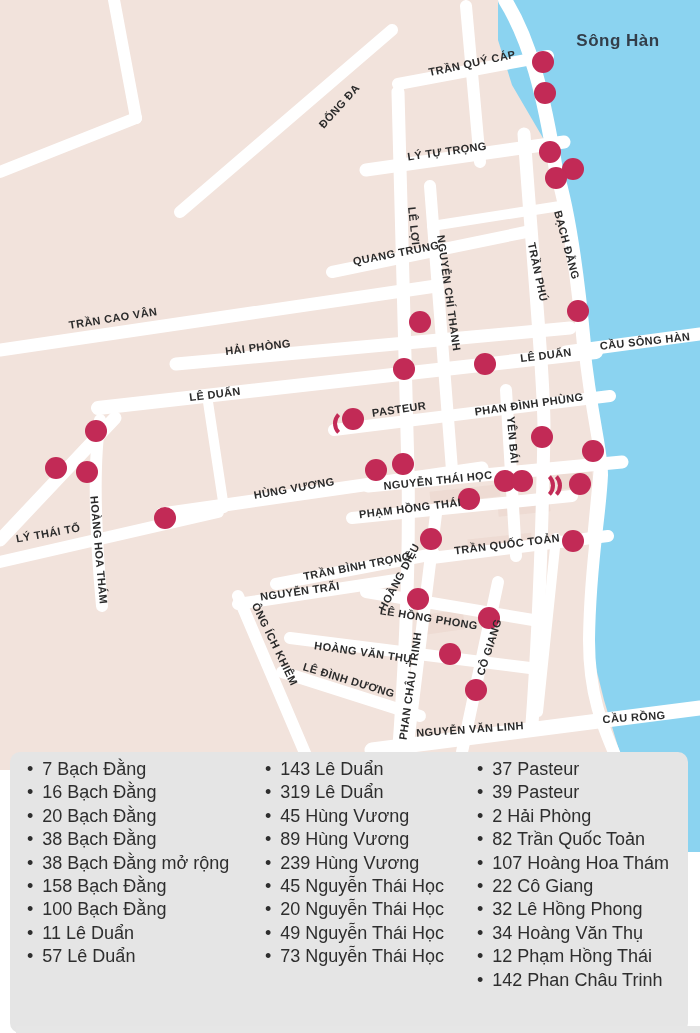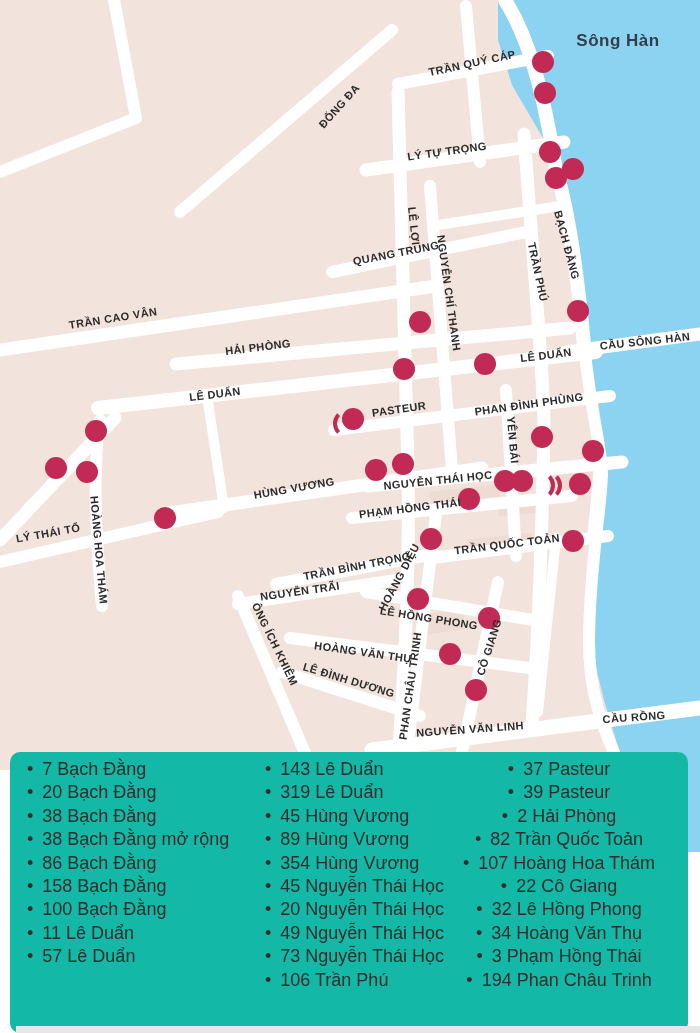--- a/index.html
+++ b/index.html
@@ -17,30 +17,30 @@
   .dot{
     position:absolute;width:22px;height:22px;border-radius:50%;
     background:#c22a56;z-index:2;
   }
   .arc{
     position:absolute;width:21px;height:21px;border-radius:50%;
     border:4px solid transparent;border-right-color:#c22a56;z-index:2;
   }
   .list-box{
     position:absolute;left:10px;top:752px;width:678px;height:281px;
-    background:#14b8a6;border-radius:10px;z-index:5;
+    background:#e5e5e5;border-radius:10px;z-index:5;
   }
   .col{position:absolute;top:6px;margin:0;padding:0;list-style:none;}
   .col li{
     font-size:18px;line-height:23.4px;color:#2e2e2e;white-space:nowrap;
   }
   .col li::before{content:"•";margin-right:9px;}
   #col-1{left:17px;}
   #col-2{left:255px;}
-  #col-3{left:453px;text-align:center;}
+  #col-3{left:467px;}
   .bottom-strip{
     position:absolute;left:16px;top:1026px;width:684px;height:7px;
     background:#e6e6e6;z-index:6;
   }
 </style>
 </head>
 <body>
 
 <div class="map">
   <svg width="700" height="860" viewBox="0 0 700 860" aria-hidden="true">
@@ -165,48 +165,47 @@
       <div class="dot" style="left: 465px; top: 679px;"></div>
       <div class="arc" style="left: 526px; top: 471px;"></div>
       <div class="arc" style="left: 533px; top: 471px;"></div>
       <div class="arc" style="left: 333px; top: 409px; transform: rotate(180deg);"></div>
     </div>
 </div>
 
 <div class="list-box">
   <ul class="col" id="col-1">
       <li>7 Bạch Đằng</li>
+      <li>16 Bạch Đằng</li>
       <li>20 Bạch Đằng</li>
       <li>38 Bạch Đằng</li>
       <li>38 Bạch Đằng mở rộng</li>
-      <li>86 Bạch Đằng</li>
       <li>158 Bạch Đằng</li>
       <li>100 Bạch Đằng</li>
       <li>11 Lê Duẩn</li>
       <li>57 Lê Duẩn</li>
     </ul>
   <ul class="col" id="col-2">
       <li>143 Lê Duẩn</li>
       <li>319 Lê Duẩn</li>
       <li>45 Hùng Vương</li>
       <li>89 Hùng Vương</li>
-      <li>354 Hùng Vương</li>
+      <li>239 Hùng Vương</li>
       <li>45 Nguyễn Thái Học</li>
       <li>20 Nguyễn Thái Học</li>
       <li>49 Nguyễn Thái Học</li>
       <li>73 Nguyễn Thái Học</li>
-      <li>106 Trần Phú</li>
     </ul>
   <ul class="col" id="col-3">
       <li>37 Pasteur</li>
       <li>39 Pasteur</li>
       <li>2 Hải Phòng</li>
       <li>82 Trần Quốc Toản</li>
       <li>107 Hoàng Hoa Thám</li>
       <li>22 Cô Giang</li>
       <li>32 Lê Hồng Phong</li>
       <li>34 Hoàng Văn Thụ</li>
-      <li>3 Phạm Hồng Thái</li>
-      <li>194 Phan Châu Trinh</li>
+      <li>12 Phạm Hồng Thái</li>
+      <li>142 Phan Châu Trinh</li>
     </ul>
 </div>
 
 <div class="bottom-strip"></div>
 
 </body></html>

